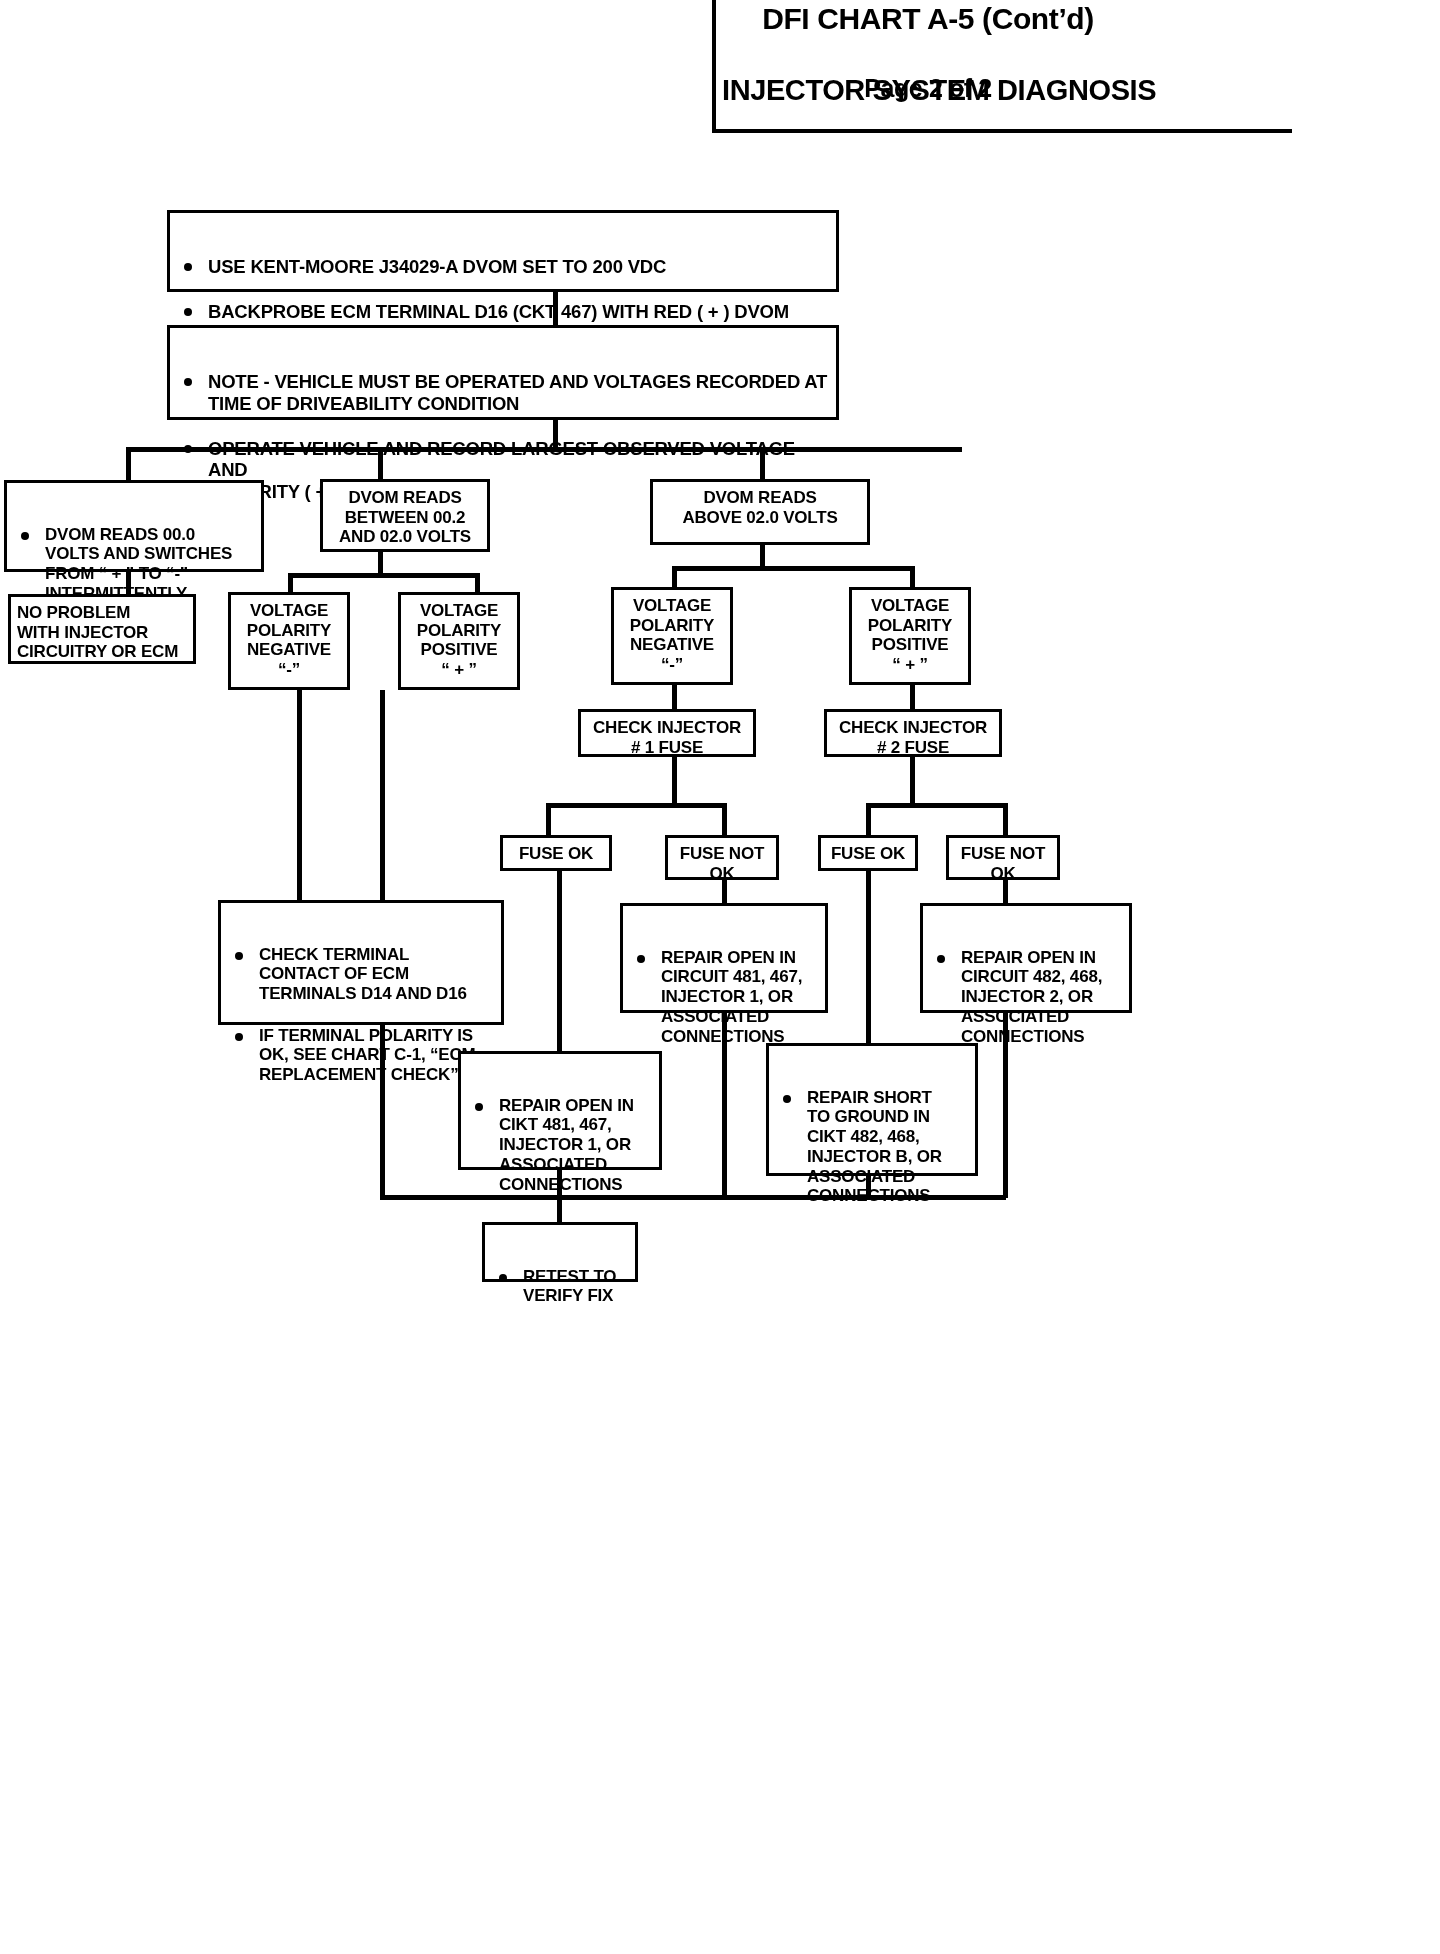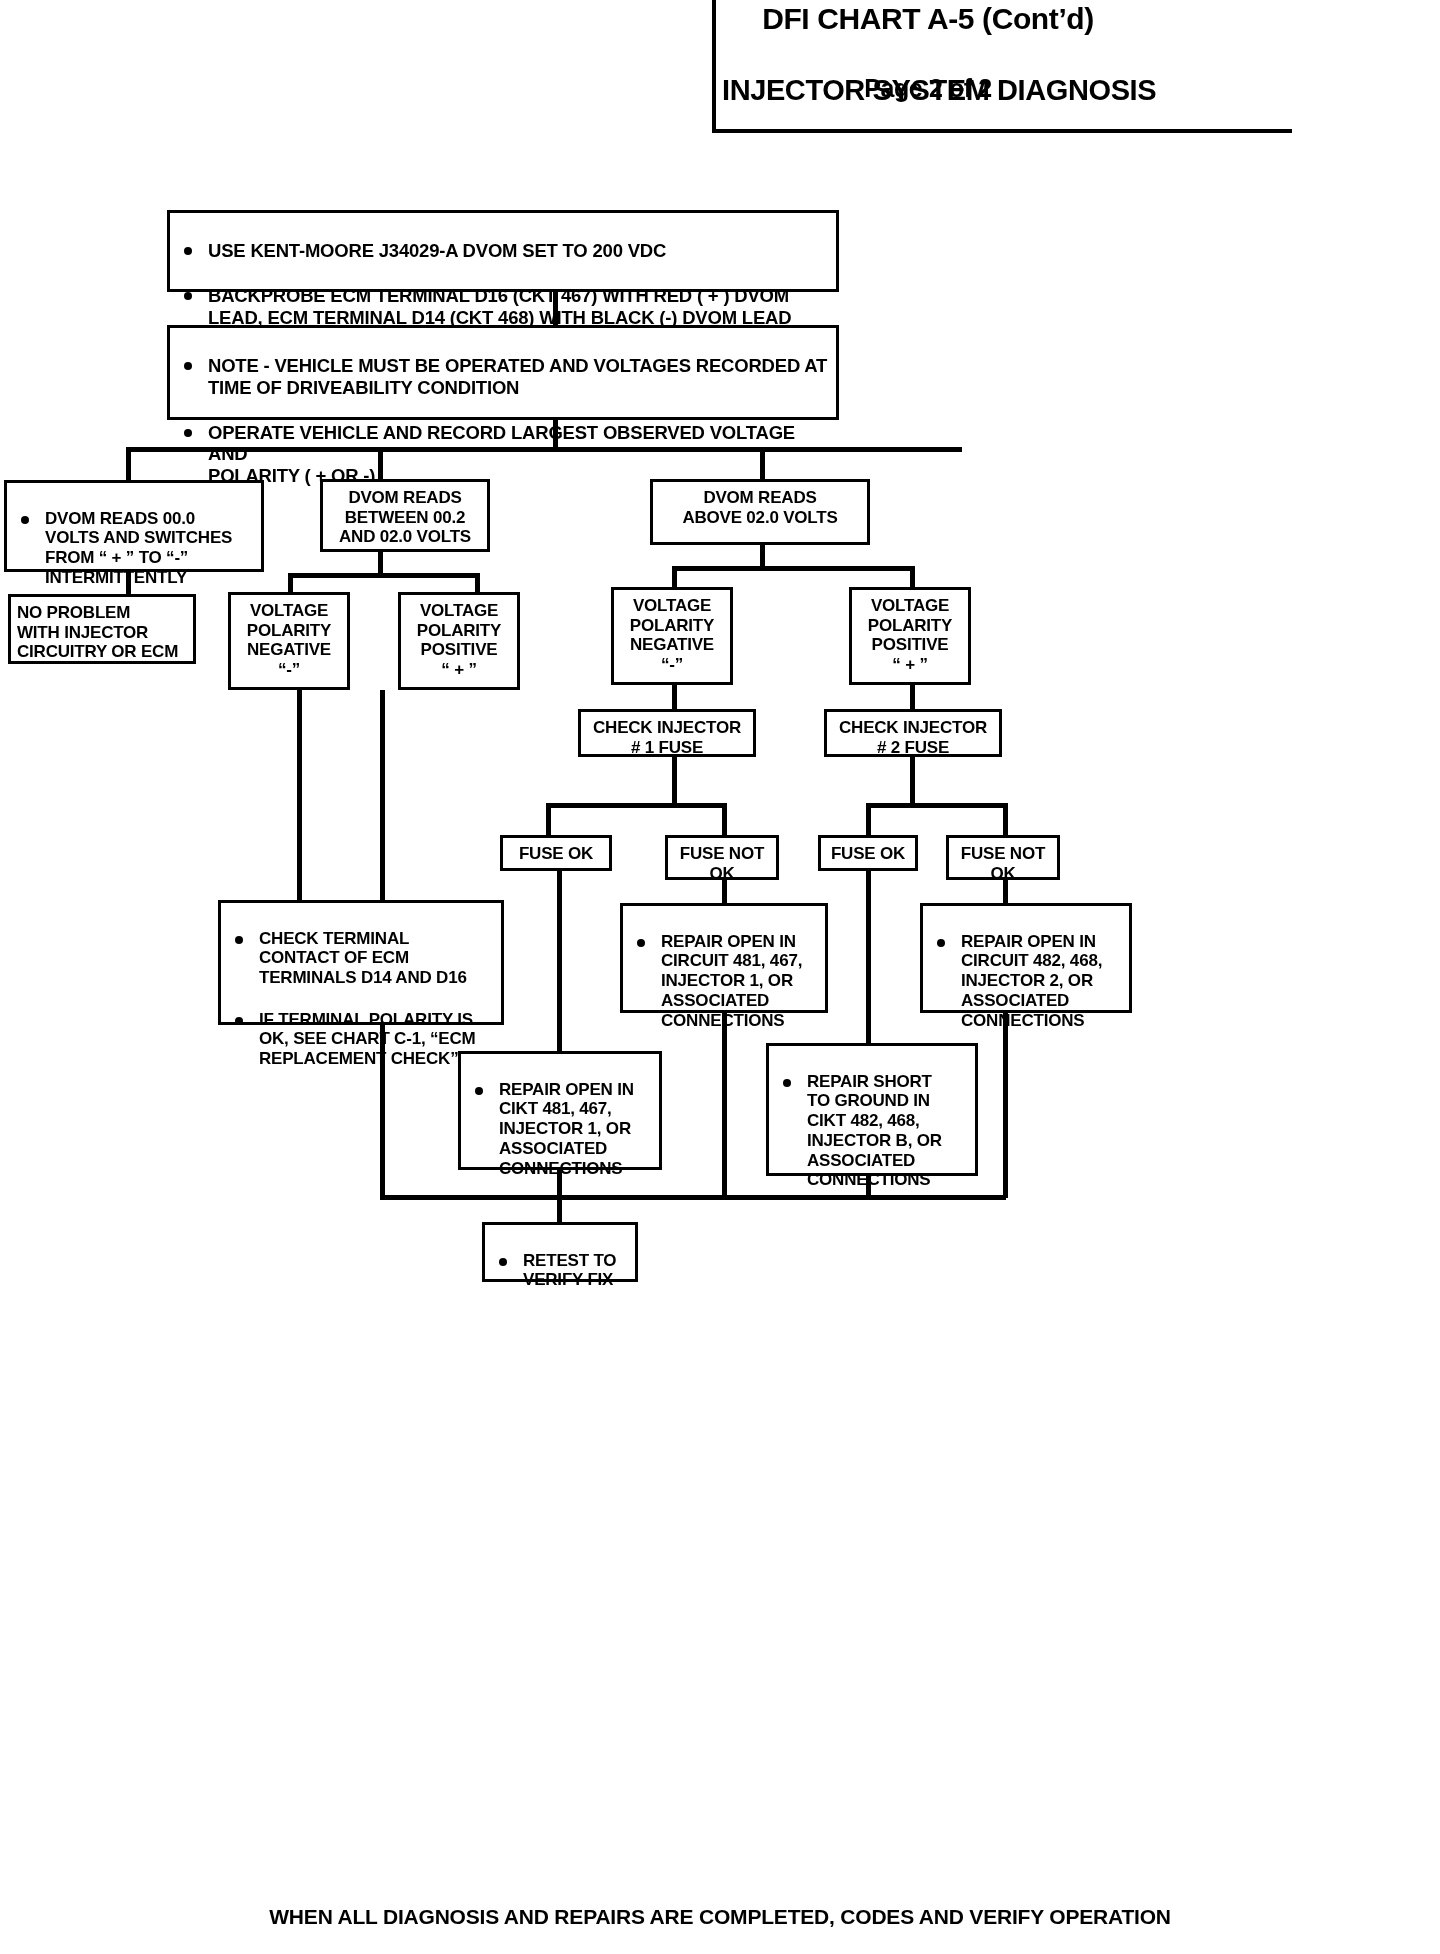--- a/index.html
+++ b/index.html
@@ -52,21 +52,21 @@
     z-index:5;
   }
   .box .txt{
     position:relative;
     font-weight:bold;
     letter-spacing:-0.2px;
     line-height:1.16;
     white-space:pre-line;
   }
   
-  .bul{ padding:6px 6px 4px 8px; }
+  .bul{ padding:22px 6px 4px 8px; }
   .bul .row{
     position:relative;
     padding-left:30px;
     margin-bottom:2px;
   }
   .bul .row:before{
     content:"";
     position:absolute;
     left:6px; top:7px;
     width:8px; height:8px;
@@ -310,15 +310,14 @@
     </div>
   </div>
 
   <div class="box bul" style="left:482px; top:1222px; width:156px; height:60px; font-size:17px;">
     <div class="txt">
       <div class="row">RETEST TO
 VERIFY FIX</div>
     </div>
   </div>
 
-  <div class="footer">WHEN ALL DIAGNOSIS AND REPAIRS ARE COMPLETED, CODES AND VERIFY OPERATION</div>
 
 </div>
 
 </body></html>

